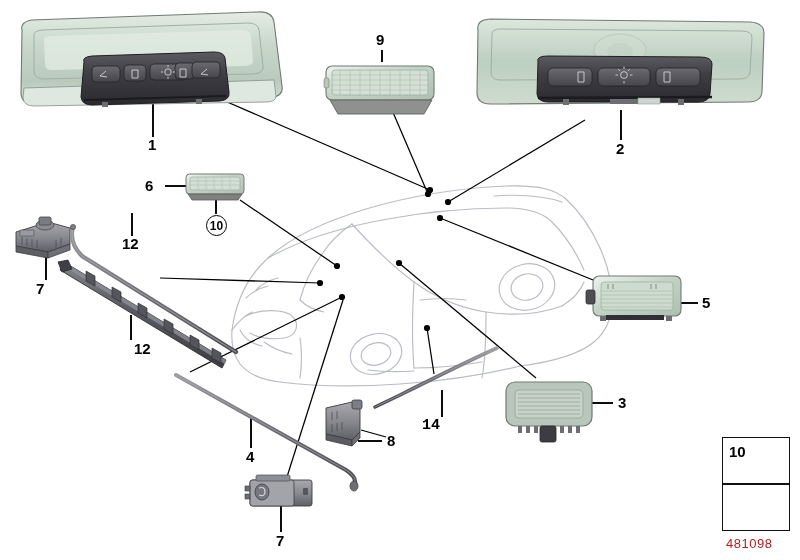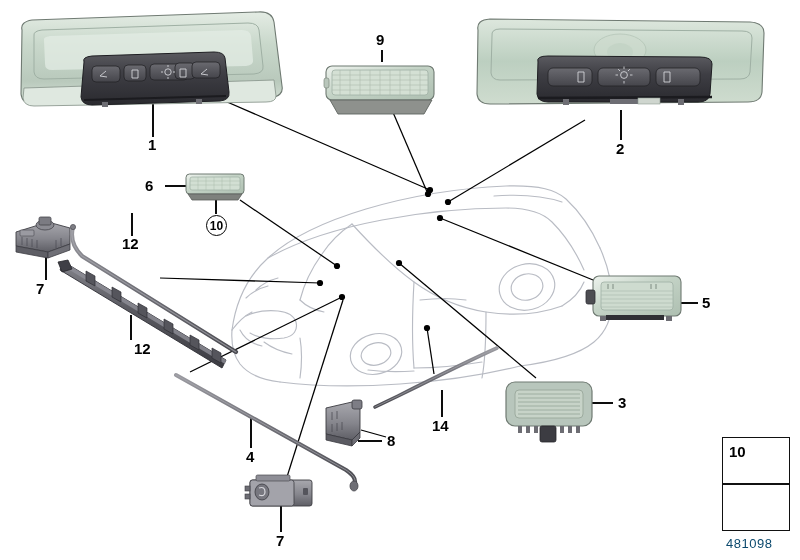--- a/index.html
+++ b/index.html
@@ -62,21 +62,21 @@
     font-family: "Liberation Sans", sans-serif;
     font-weight: bold;
     font-size: 15px;
     color: #000;
     user-select: none;
   }
   .diagram-id {
     position: absolute;
     font-family: "Liberation Sans", sans-serif;
     font-size: 13px;
-    color: #0c4a6e;
+    color: #b91c1c;
     letter-spacing: 0.5px;
     user-select: none;
   }
 </style>
 </head>
 <body>
 
 <div id="diagram-root">
 
   <svg id="diagram-svg" viewBox="0 0 800 560" xmlns="http://www.w3.org/2000/svg">
@@ -456,21 +456,21 @@
   <div class="callout-label" style="left:246px; top:449px;">4</div>
   <div class="callout-label" style="left:702px; top:295px;">5</div>
   <div class="callout-label" style="left:145px; top:178px;">6</div>
   <div class="callout-label" style="left:276px; top:533px;">7</div>
   <div class="callout-label" style="left:387px; top:433px;">8</div>
   <div class="callout-label" style="left:376px; top:32px;">9</div>
   <div class="callout-circled" style="left:206px; top:215px;">10</div>
   <div class="callout-label" style="left:36px;  top:281px;">7</div>
   <div class="callout-label" style="left:134px; top:341px;">12</div>
   <div class="callout-label" style="left:122px; top:236px;">12</div>
-  <div class="callout-label" style="left:432px; top:418px;">14</div>
+  <div class="callout-label" style="left:422px; top:418px;font-family:Liberation Mono, monospace;">14</div>
 
   <div class="legend-box" style="left:722px; top:437px; width:68px; height:47px;"></div>
   <div class="legend-box" style="left:722px; top:484px; width:68px; height:47px;"></div>
   <div class="legend-num" style="left:729px; top:443px;">10</div>
 
   <div class="diagram-id" style="left:726px; top:536px;">481098</div>
 
 </div>
 
 </body></html>

